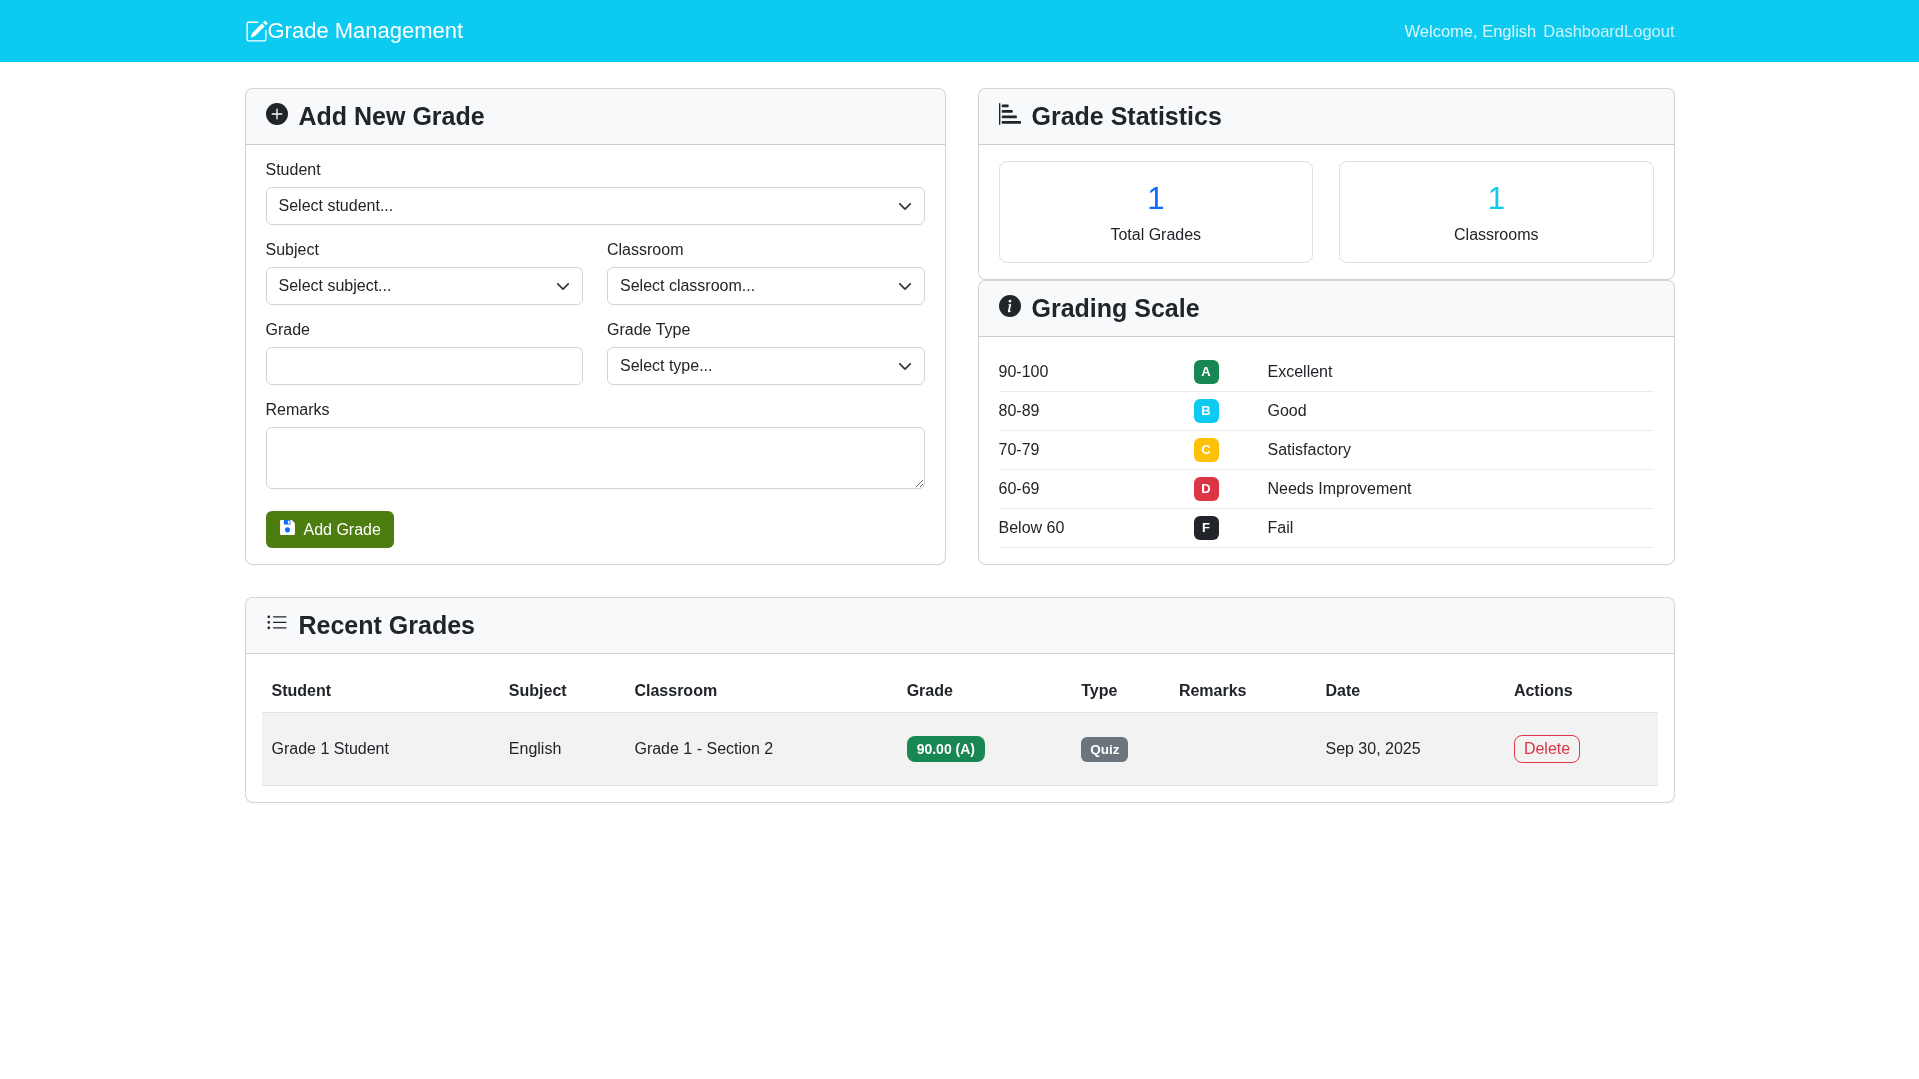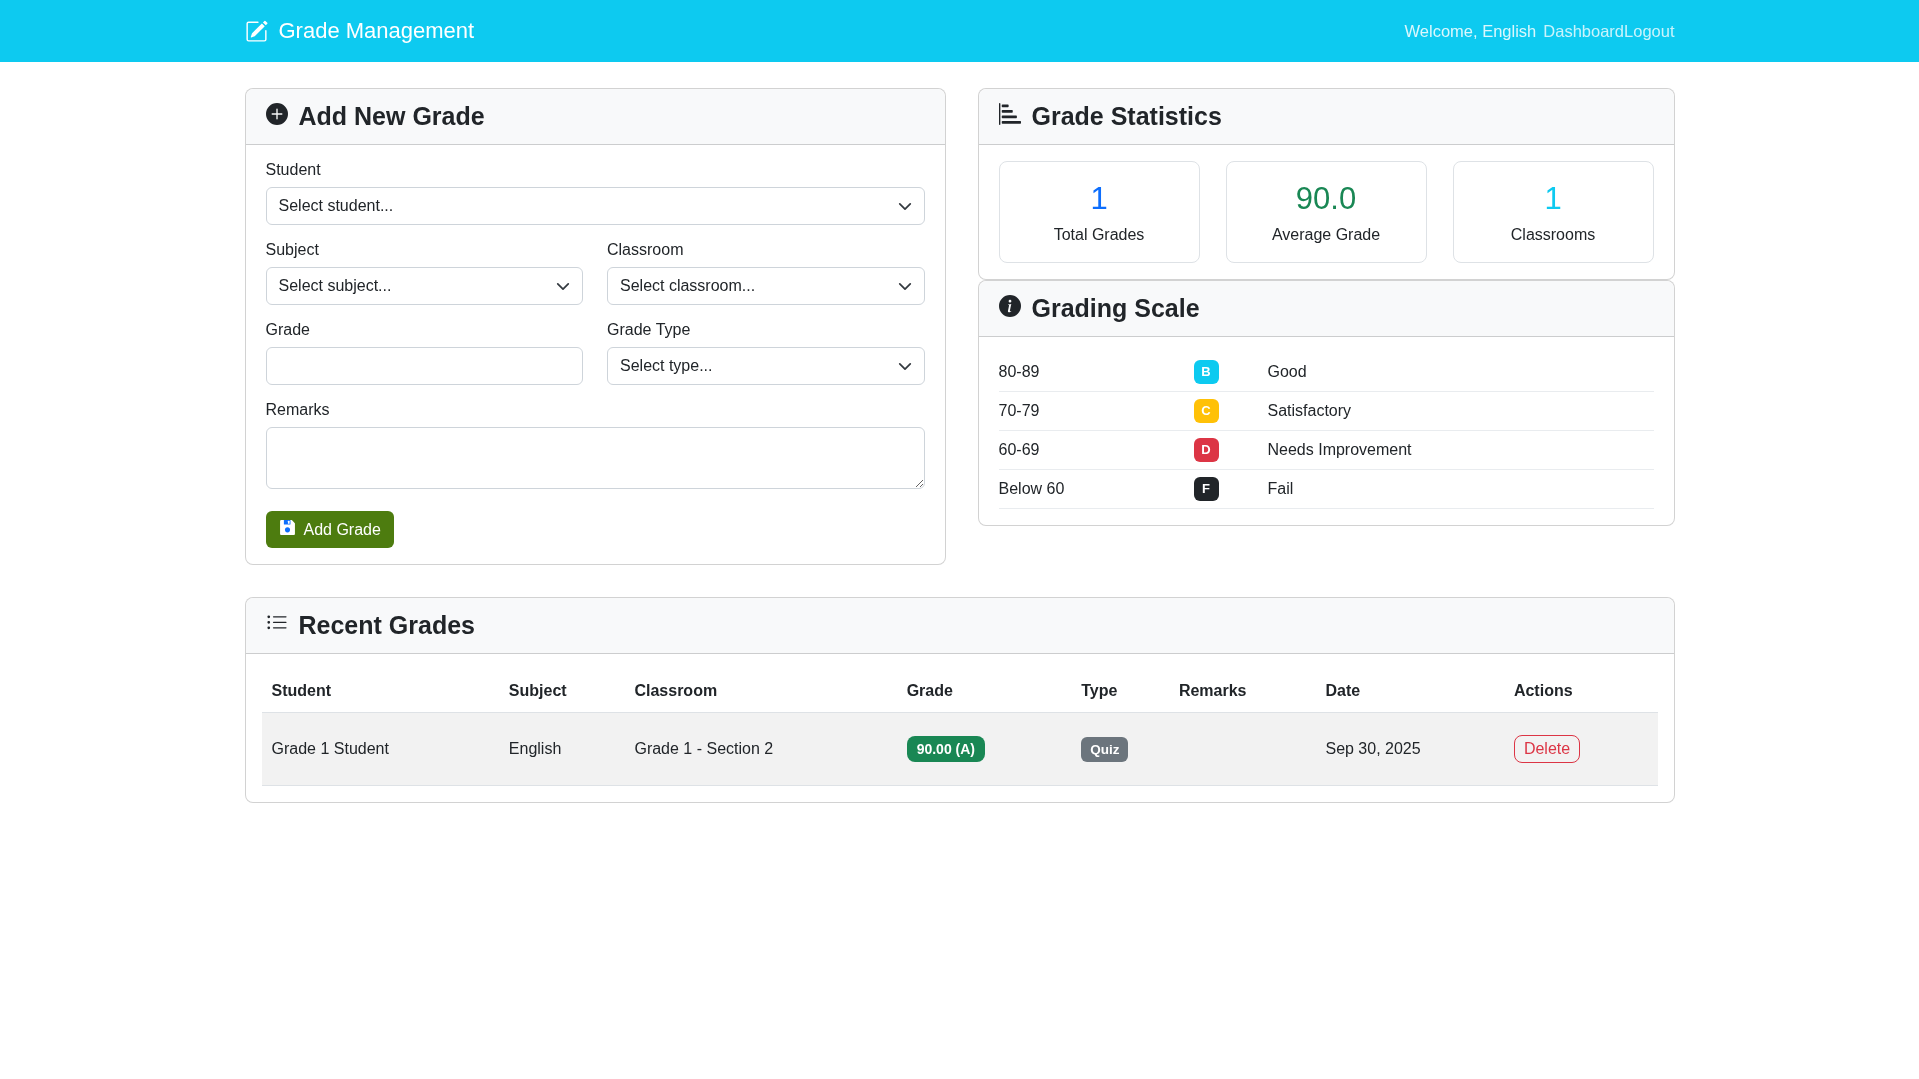--- a/index.html
+++ b/index.html
@@ -10,21 +10,21 @@
     background: #ffffff;
     color: #212529;
     font-size: 16px;
   }
   
   .navbar { height: 62px; width: 100%; }
   .navbar-inner {
     width: 1430px; height: 100%; margin: 0 auto;
     display: flex; align-items: center; justify-content: space-between;
   }
-  .brand { display: flex; align-items: center; gap: 11px; color: #fff;
+  .brand { display: flex; align-items: center; color: #fff;
            font-size: 22px; font-weight: 500; text-decoration: none; cursor: pointer; }
   .brand svg { display: block; }
   .nav-right { display: flex; align-items: center; font-size: 16.5px; }
   .nav-welcome { color: rgba(255,255,255,.85); margin-right: 7px; }
   .nav-link { color: rgba(255,255,255,.78); text-decoration: none; cursor: pointer; }
   
   .main { width: 1430px; margin: 26px auto 0; }
   .row-top { display: flex; gap: 32px; align-items: flex-start; }
   .col-left { width: 701px; flex: none; }
   .col-right { flex: 1; }
@@ -226,41 +226,42 @@
           </span>
           <span>Grade Statistics</span>
         </div>
         <div class="card-body">
           <div class="stats-row">
             <div class="stat-box">
               <div class="stat-value" style="color: rgb(13, 110, 253);">1</div>
               <div class="stat-label">Total Grades</div>
             </div>
             <div class="stat-box">
-              <div class="stat-value" style="color: rgb(25, 135, 84);">90.0</div>
-              <div class="stat-label">Average Grade</div>
-            </div>
-            <div class="stat-box">
               <div class="stat-value" style="color: rgb(13, 202, 240);">1</div>
               <div class="stat-label">Classrooms</div>
             </div>
           </div>
         </div>
       </div>
 
       <div class="card scale-card">
         <div class="card-header">
           <span>
             <svg width="22" height="22" viewBox="0 0 16 16" fill="#212529">
               <path d="M8 16A8 8 0 1 0 8 0a8 8 0 0 0 0 16zm.93-9.412-1 4.705c-.07.34.029.533.304.533.194 0 .487-.07.686-.246l-.088.416c-.287.346-.92.598-1.465.598-.703 0-1.002-.422-.808-1.319l.738-3.468c.064-.293.006-.399-.287-.47l-.451-.081.082-.381 2.29-.287zM8 5.5a1 1 0 1 1 0-2 1 1 0 0 1 0 2z"></path>
             </svg>
           </span>
           <span>Grading Scale</span>
         </div>
         <div class="card-body">
+          <div class="scale-row">
+            <span class="scale-range">90-100</span>
+            <span class="scale-badge-cell"><span class="scale-badge" style="background-color: rgb(25, 135, 84);">A</span></span>
+            <span class="scale-desc">Excellent</span>
+          </div>
           <div class="scale-row">
             <span class="scale-range">80-89</span>
             <span class="scale-badge-cell"><span class="scale-badge" style="background-color: rgb(13, 202, 240);">B</span></span>
             <span class="scale-desc">Good</span>
           </div>
           <div class="scale-row">
             <span class="scale-range">70-79</span>
             <span class="scale-badge-cell"><span class="scale-badge" style="background-color: rgb(255, 193, 7);">C</span></span>
             <span class="scale-desc">Satisfactory</span>
           </div>

